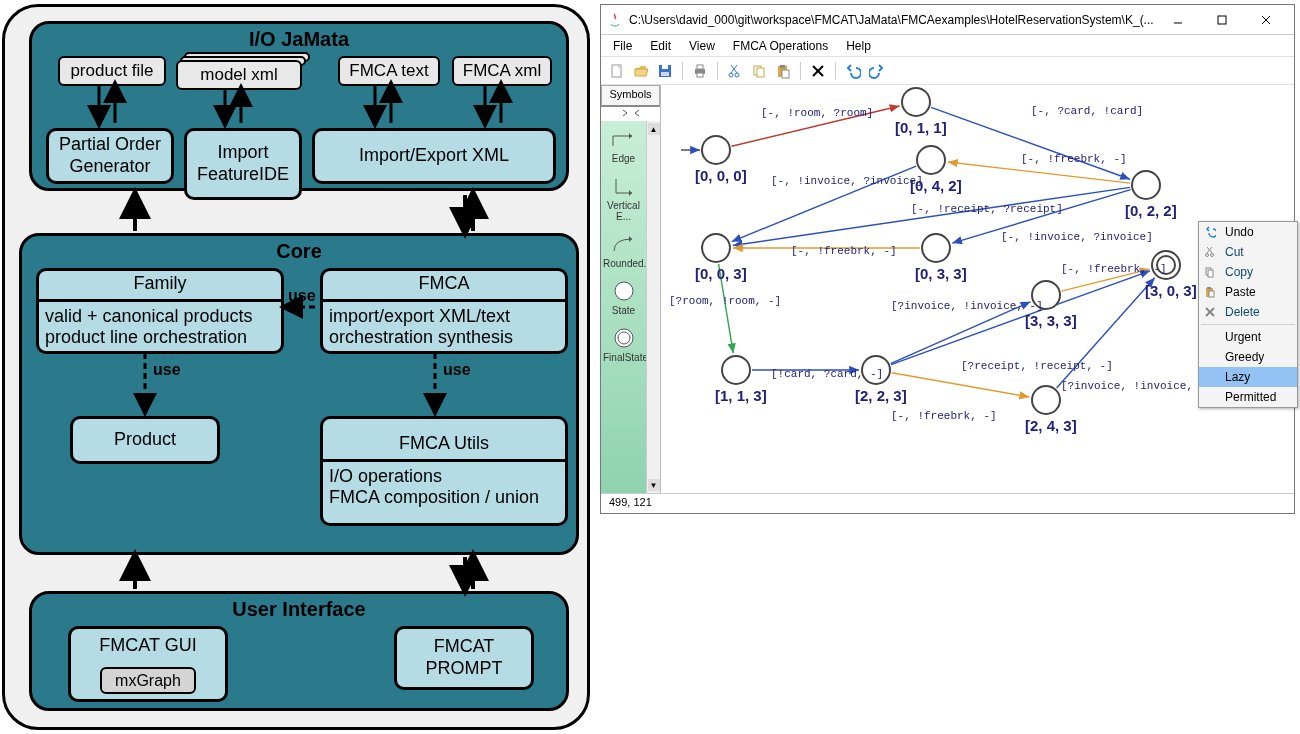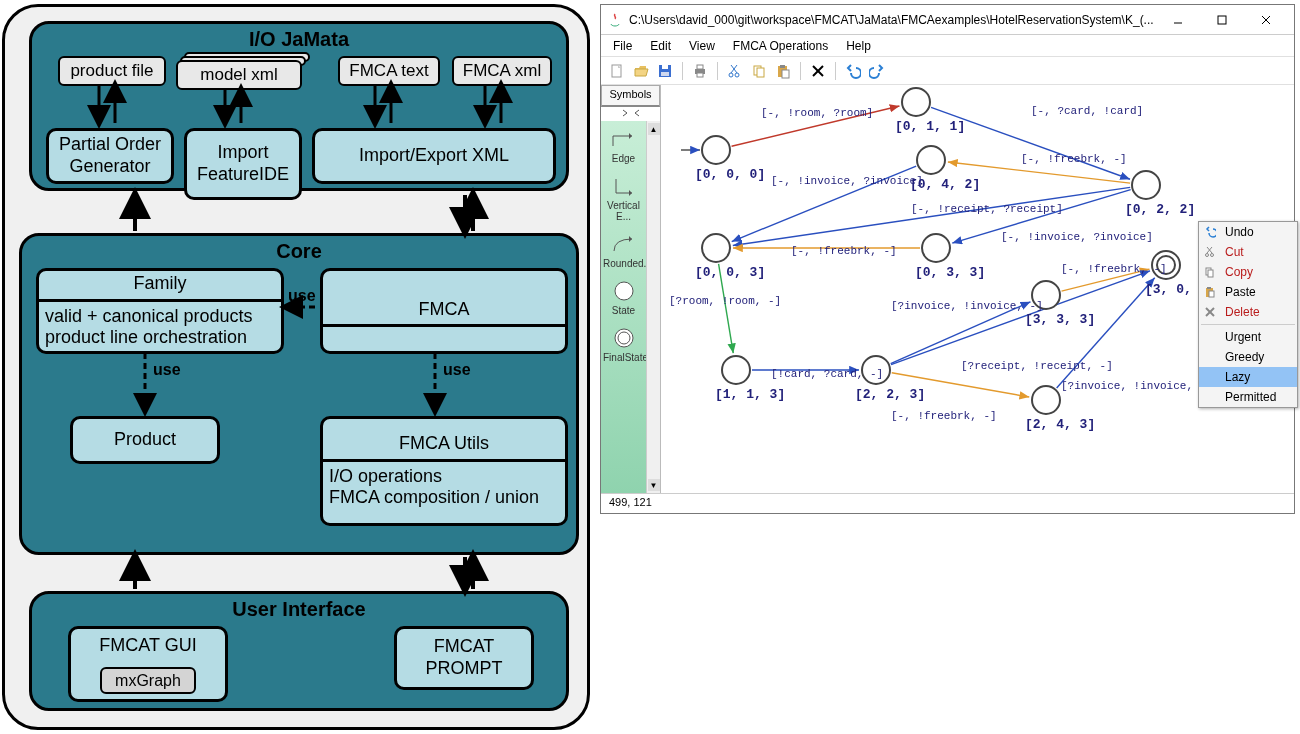--- a/index.html
+++ b/index.html
@@ -40,27 +40,27 @@
   .palette-item { text-align: center; font-size: 10px; margin-bottom: 10px; color:#333;}
   .palette-item .shape { width: 30px; height: 24px; margin: 0 auto 2px; display:flex; align-items:center; justify-content:center;}
   .scrollbar { width: 14px; background: #f0f0f0; border-left: 1px solid #ccc; display:flex; flex-direction:column; justify-content:space-between; align-items:center; padding:2px 0;}
   .scrollbtn { width:12px; height:12px; background:#ddd; display:flex; align-items:center; justify-content:center; font-size:8px;}
   .canvas { flex: 1; position: relative; background: #fff; overflow: hidden; }
   .statusbar { height: 20px; border-top: 1px solid #ccc; padding: 2px 8px; font-size: 11px; }
 
   .state-node { position: absolute; width: 30px; height: 30px; border: 2px solid #444; border-radius: 50%; background: #fff; }
   .state-node.initial { border-color:#444; }
   .state-node.final::after { content:""; position:absolute; inset:3px; border:2px solid #444; border-radius:50%; }
-  .state-label { position: absolute; font-family: Liberation Mono, monospace; font-size: 13px; color: #22217a; font-weight: bold; white-space:nowrap; }
+  .state-label { position: absolute; font-family: Liberation Sans, sans-serif; font-size: 15px; color: #22217a; font-weight: bold; white-space:nowrap; }
   .edge-label { position: absolute; font-family: 'Courier New', monospace; font-size: 11px; color: #22217a; font-weight: normal; white-space:nowrap; }
 
   
   .context-menu { position: absolute; width: 100px; background: #f4f4f4; border: 1px solid #999; font-size: 12px; box-shadow: 1px 1px 3px rgba(0,0,0,.3); }
   .context-menu .cm-item { display: flex; align-items: center; padding: 3px 6px 3px 26px; position:relative; height:20px; }
-  .context-menu .cm-item.disabled { color: #b91c1c; }
+  .context-menu .cm-item.disabled { color: #0c4a6e; }
   .context-menu .cm-item.selected { background: #93c3f5; }
   .context-menu .cm-sep { height: 1px; background: #ccc; margin: 2px 2px; }
   .context-menu .cm-icon { position:absolute; left:4px; width:14px; height:14px; display:flex; align-items:center; justify-content:center; }
 
 </style>
 </head>
 <body>
 
 <div class="diagram">
 
@@ -92,20 +92,22 @@
   <div class="module" style="left:14px; top:226px; width:560px; height:322px;">
     <div class="module-title">Core</div>
 
     <div class="box" style="left:14px; top:32px; width:248px; height:86px; padding:0;">
       <div class="box-header" style="text-align:center;">Family</div>
       <div class="box-body" style="white-space:pre-line;">valid + canonical products
 product line orchestration</div>
     </div>
     <div class="box" style="left:298px; top:32px; width:248px; height:86px; padding:0;">
       <div class="box-header" style="text-align:center;">FMCA</div>
+      <div class="box-body" style="white-space:pre-line;">import/export XML/text
+orchestration synthesis</div>
     </div>
 
     <div class="box" style="left:48px; top:180px; width:150px; height:48px;">Product</div>
 
     <div class="box" style="left:298px; top:180px; width:248px; height:110px; padding:0;">
       <div class="box-header" style="text-align:center;">FMCA Utils</div>
       <div class="box-body" style="white-space:pre-line;">I/O operations
 FMCA composition / union</div>
     </div>
   </div>

